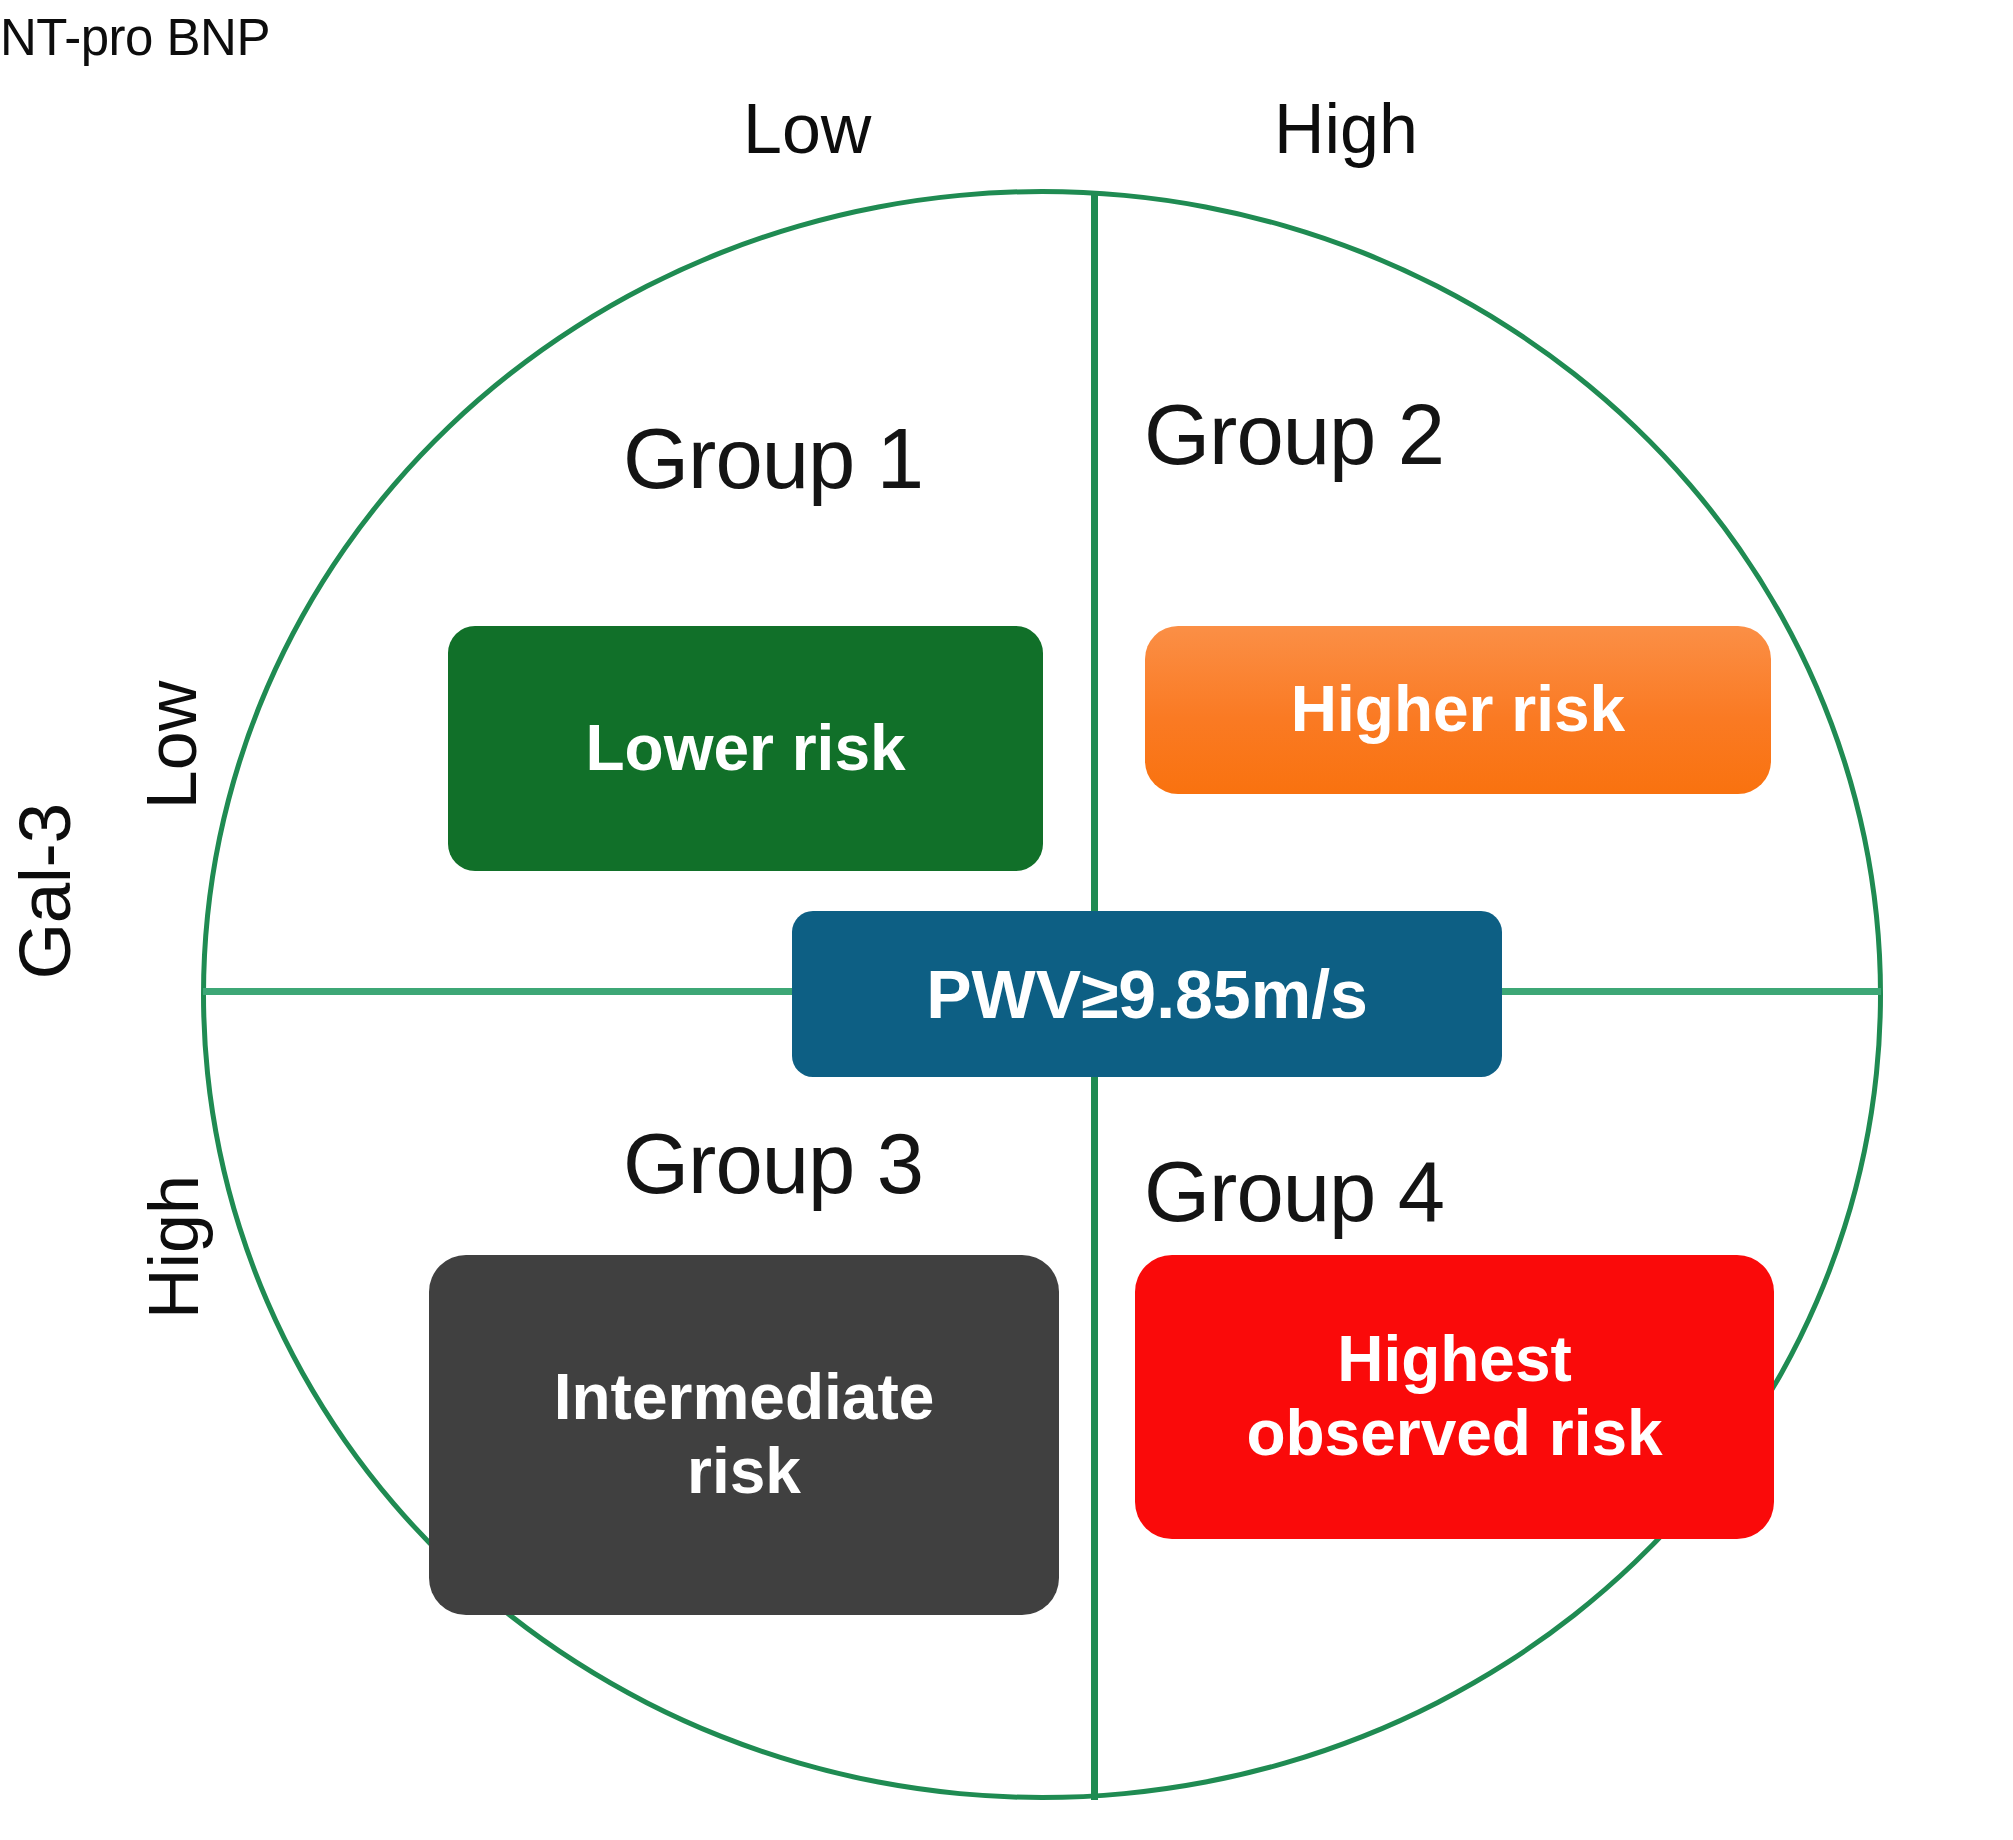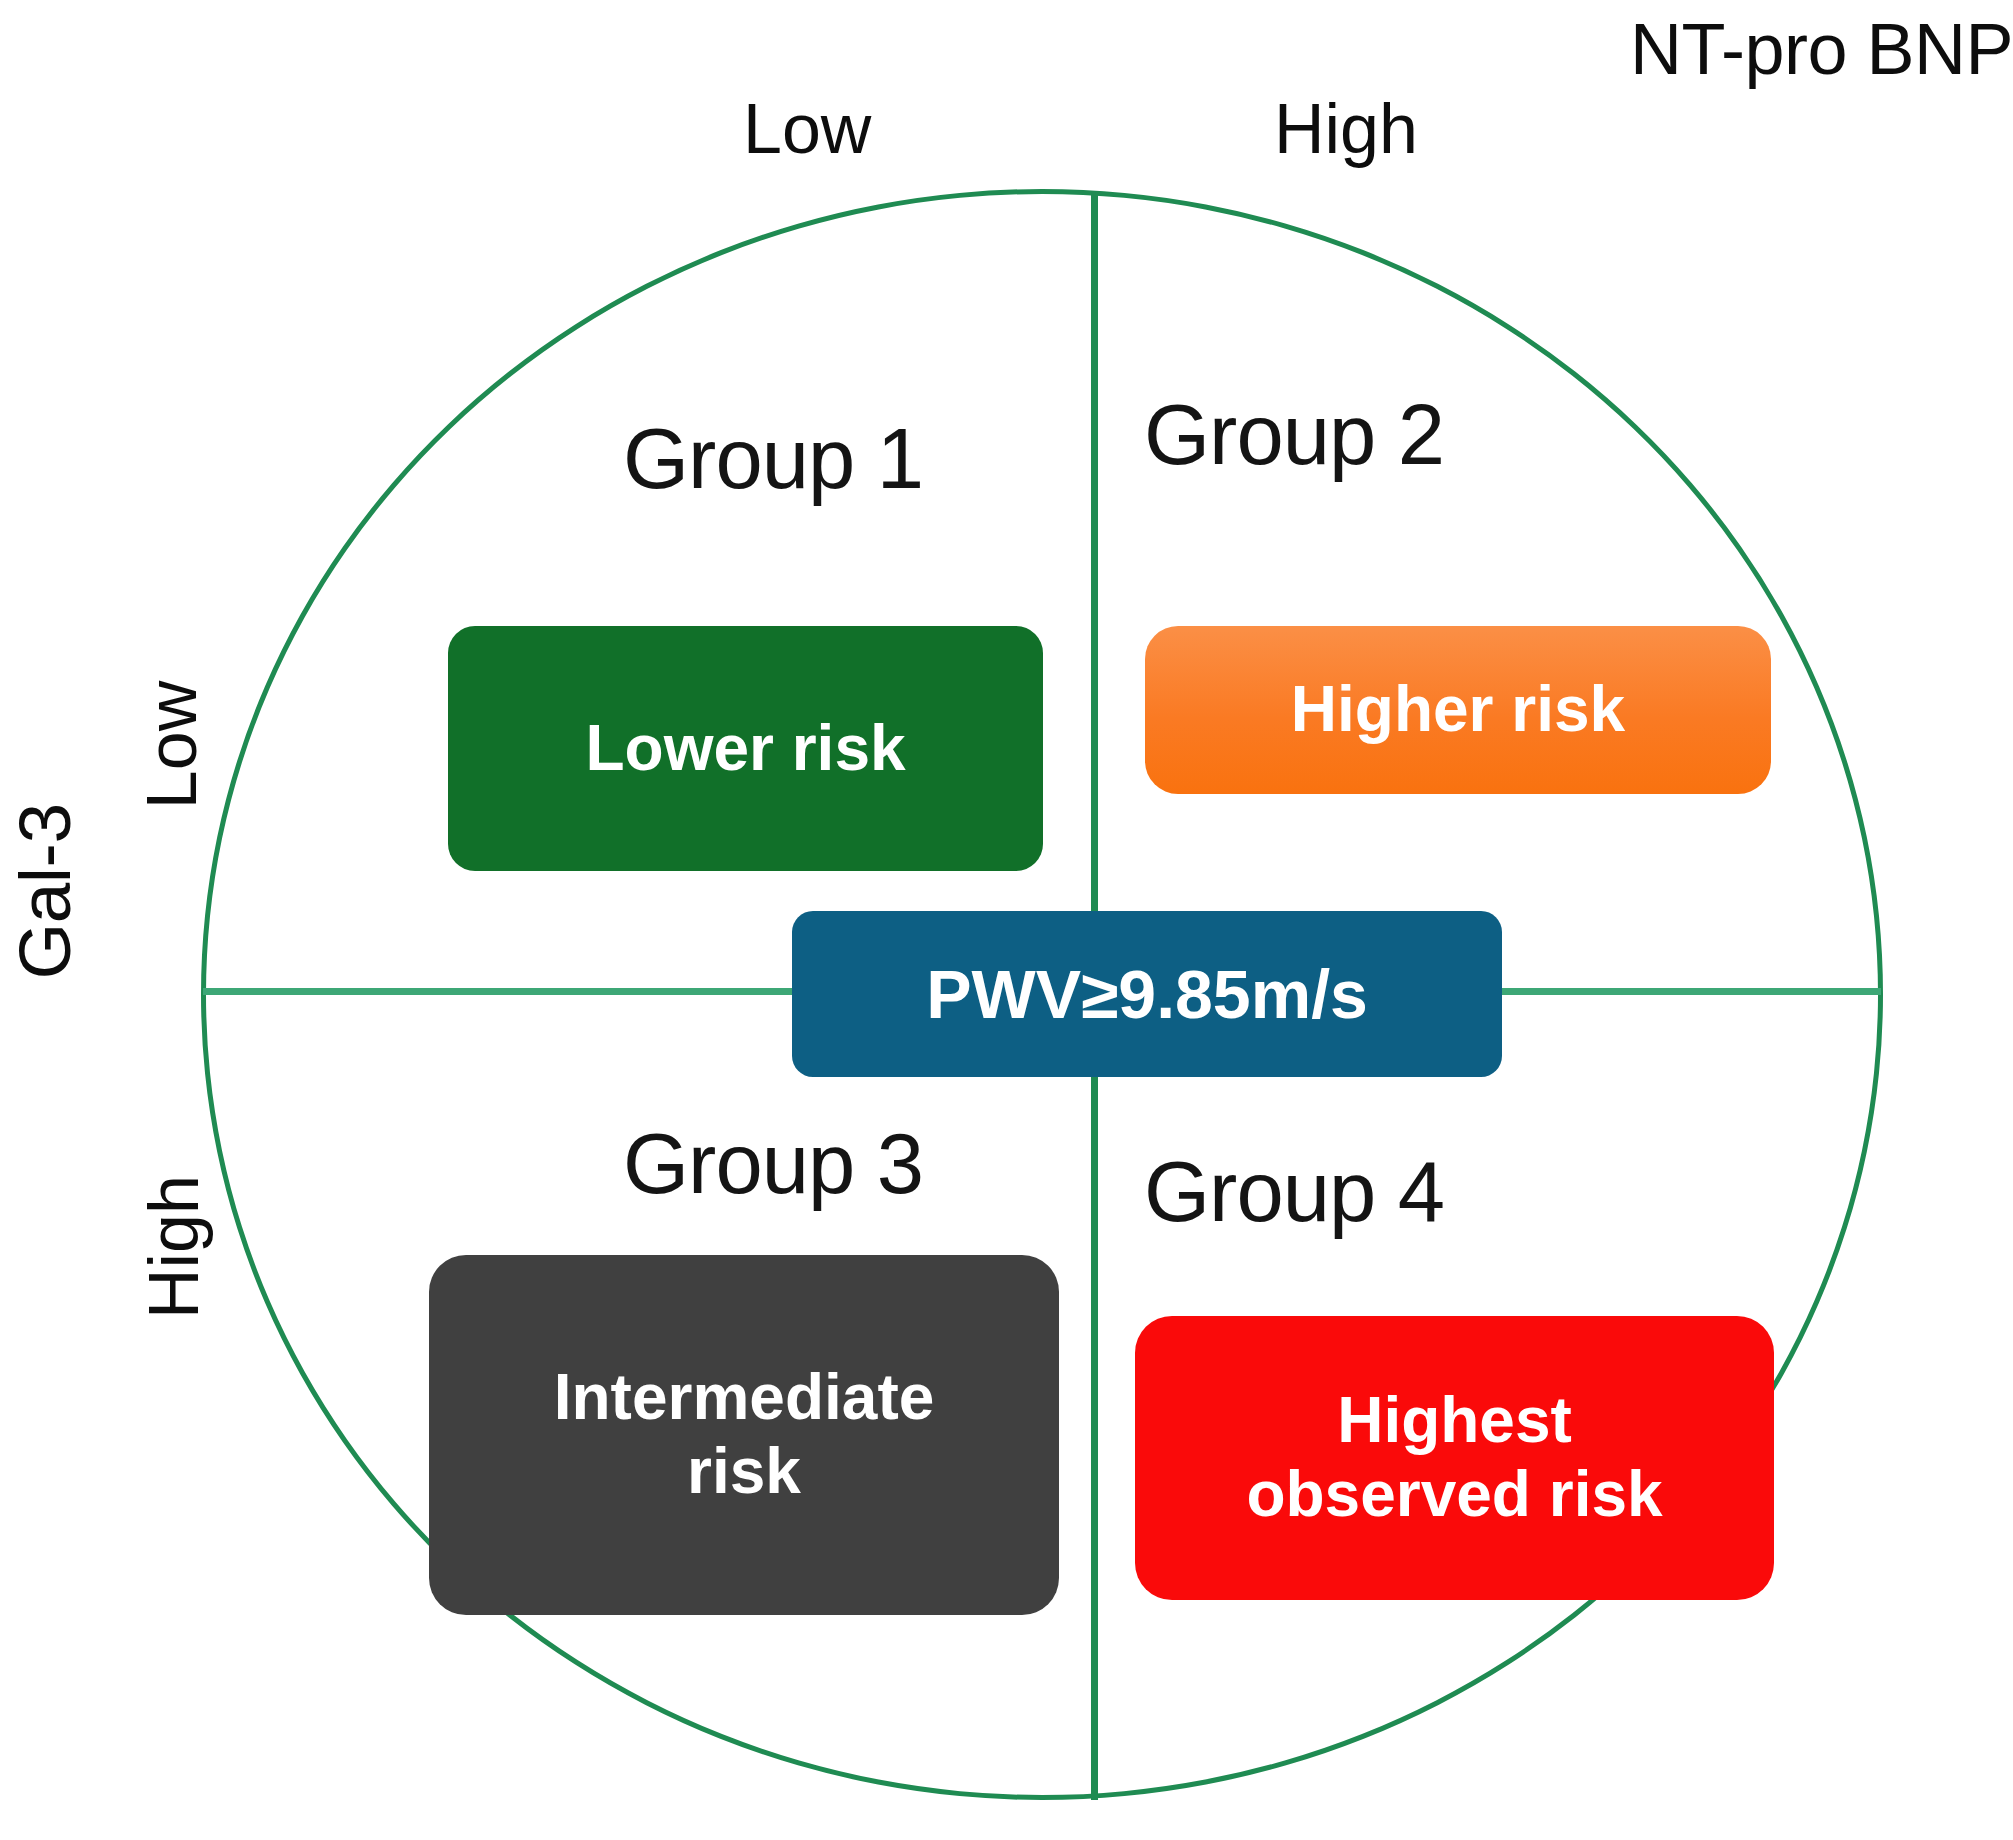--- a/index.html
+++ b/index.html
@@ -17,22 +17,22 @@
     background: #ffffff;
     overflow: hidden;
   }
 
   
   .axis-title-top {
     position: absolute;
     left: 0;
     top: 7.7px;
     width: 2013px;
-    text-align: right;
-    font-size: 72px;
+    text-align: left;
+    font-size: 51px;
     color: #0d0d0d;
     font-weight: 400;
     letter-spacing: -0.5px;
   }
   .axis-title-left {
     position: absolute;
     left: -81px;
     top: 850px;
     width: 251px;
     text-align: center;
@@ -136,21 +136,21 @@
     font-size: 64px;
     align-items: center;
   }
   .box-intermediate {
     left: 429px;  top: 1255px; width: 630px; height: 360px;
     background: #404040;
     border-radius: 37px;
     font-size: 64px;
   }
   .box-highest {
-    left: 1135px; top: 1316px; width: 639px; height: 284px;
+    left: 1135px; top: 1255px; width: 639px; height: 284px;
     background: #fa0a0a;
     border-radius: 37px;
     font-size: 64px;
   }
   .box-pwv {
     left: 792px;  top: 911px;  width: 710px; height: 166px;
     background: #0d5f84;
     border-radius: 21px;
     font-size: 68px;
     z-index: 5;

